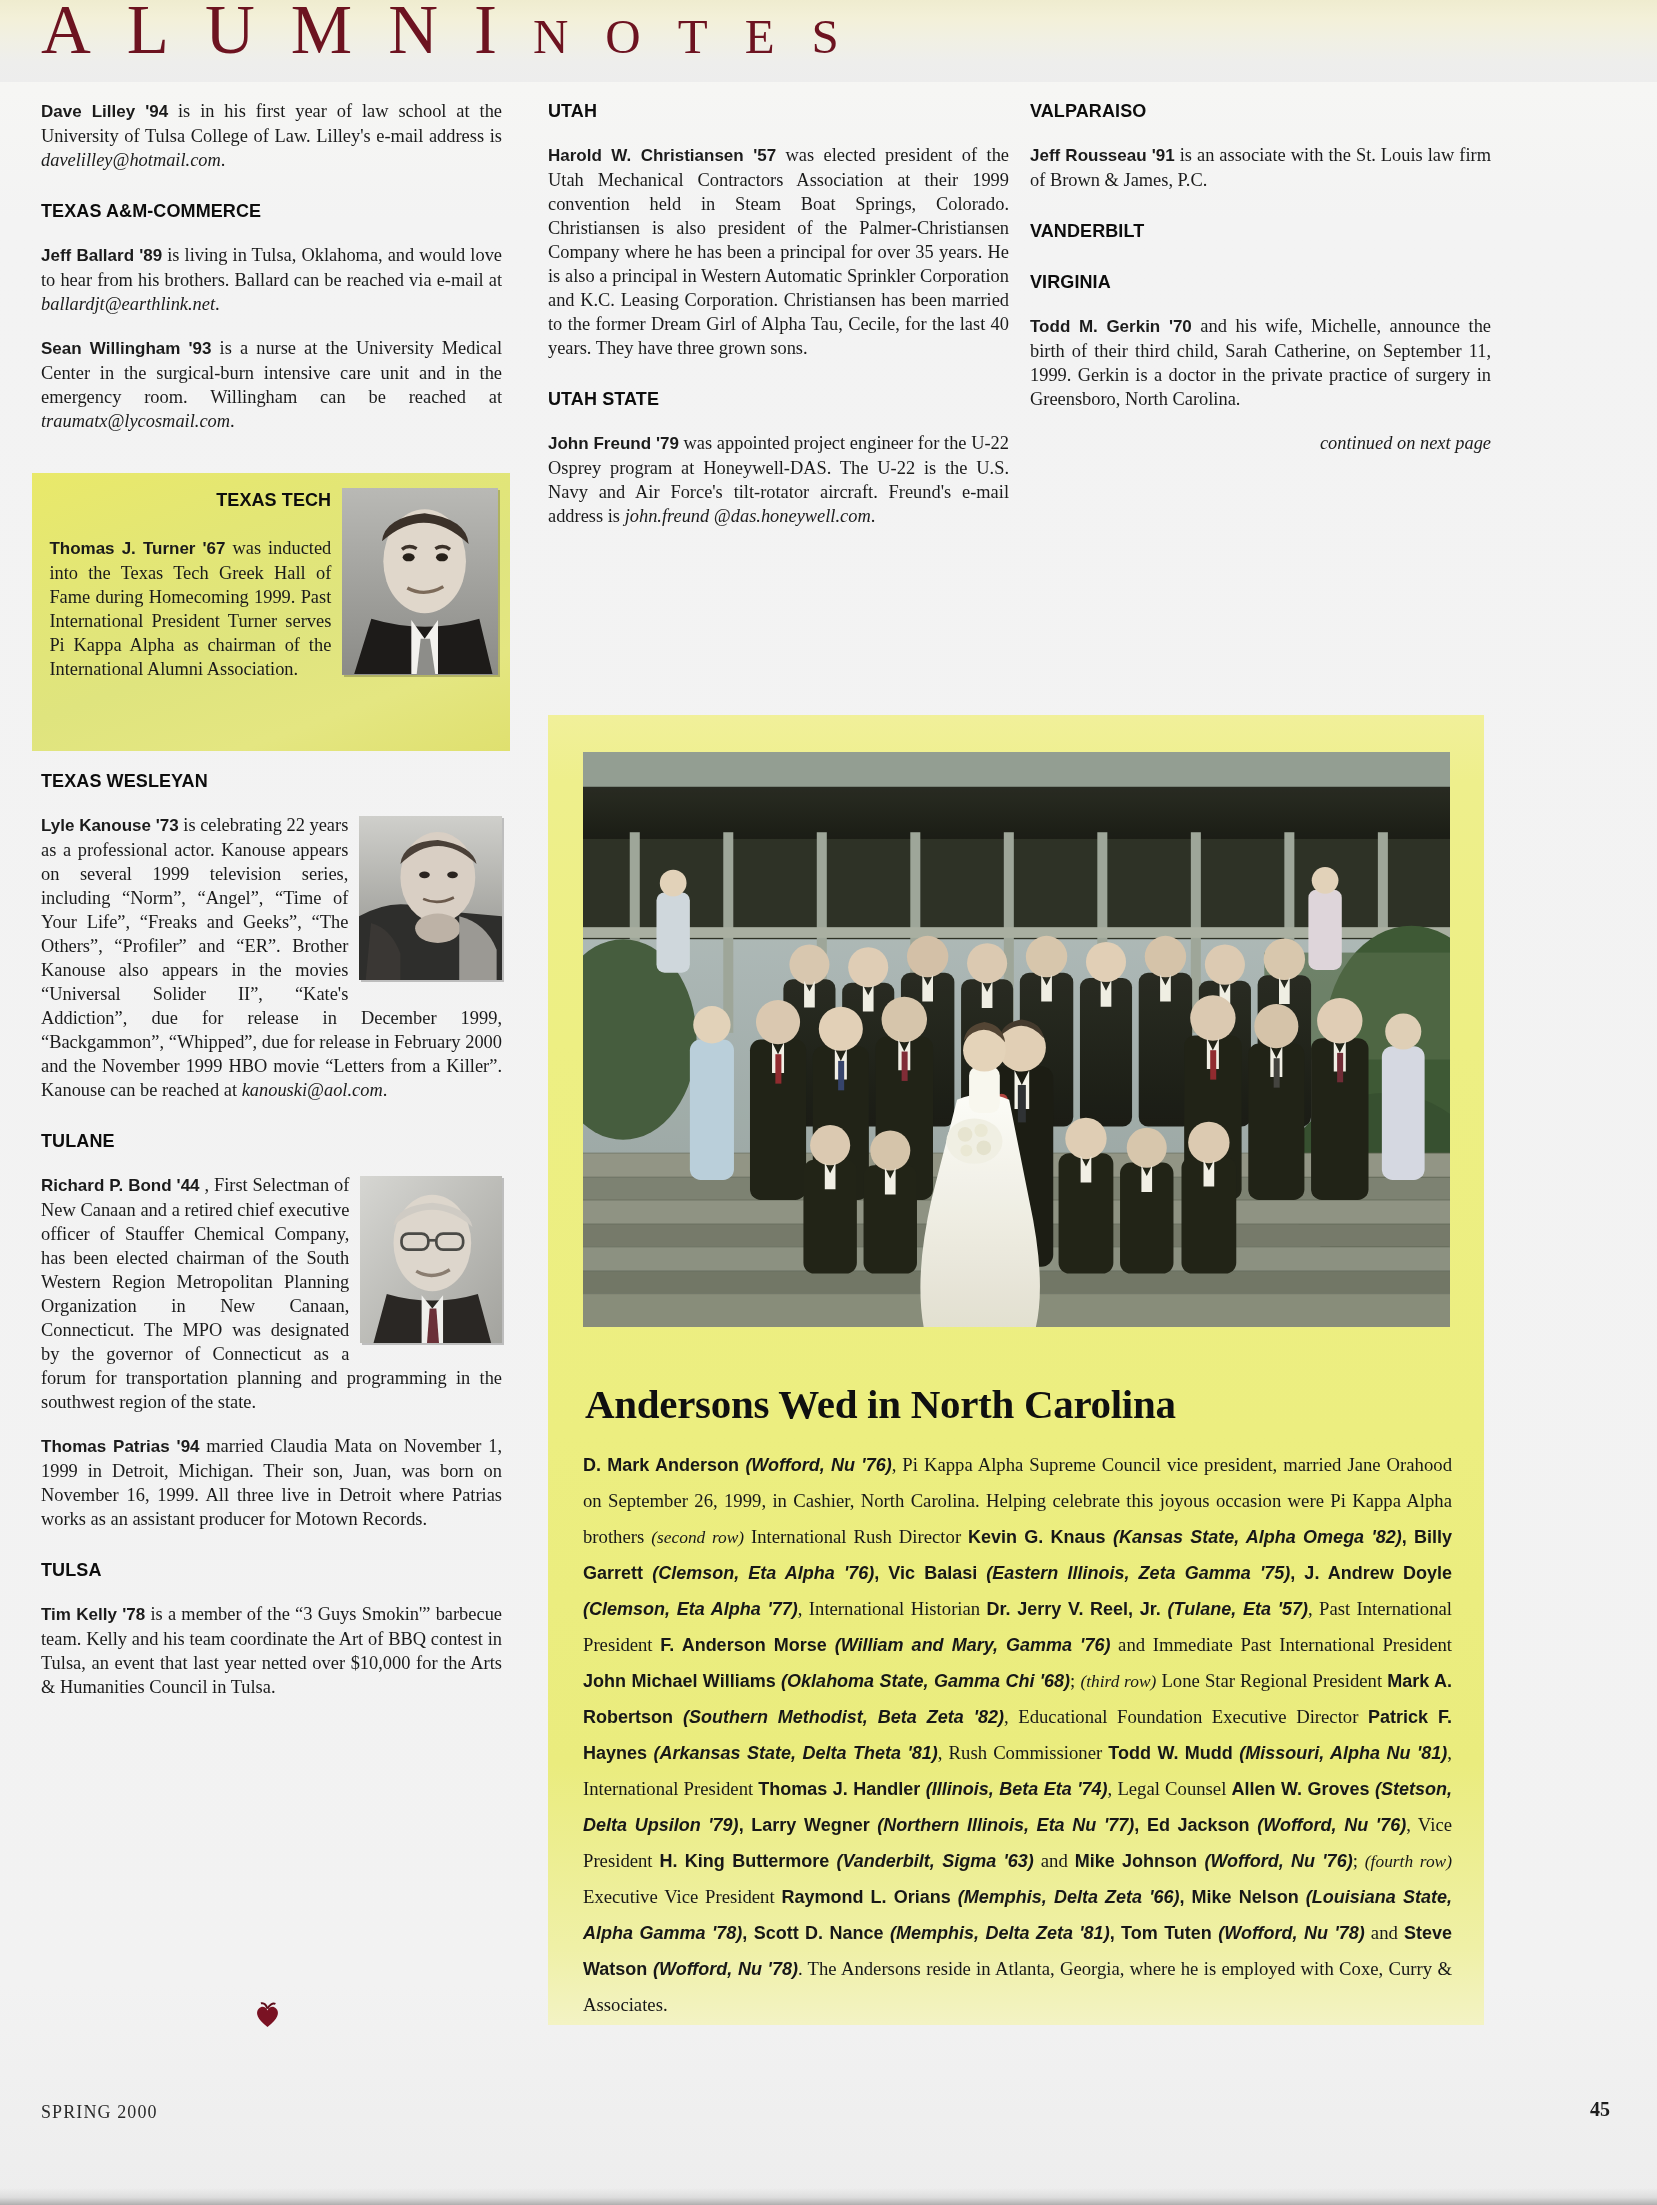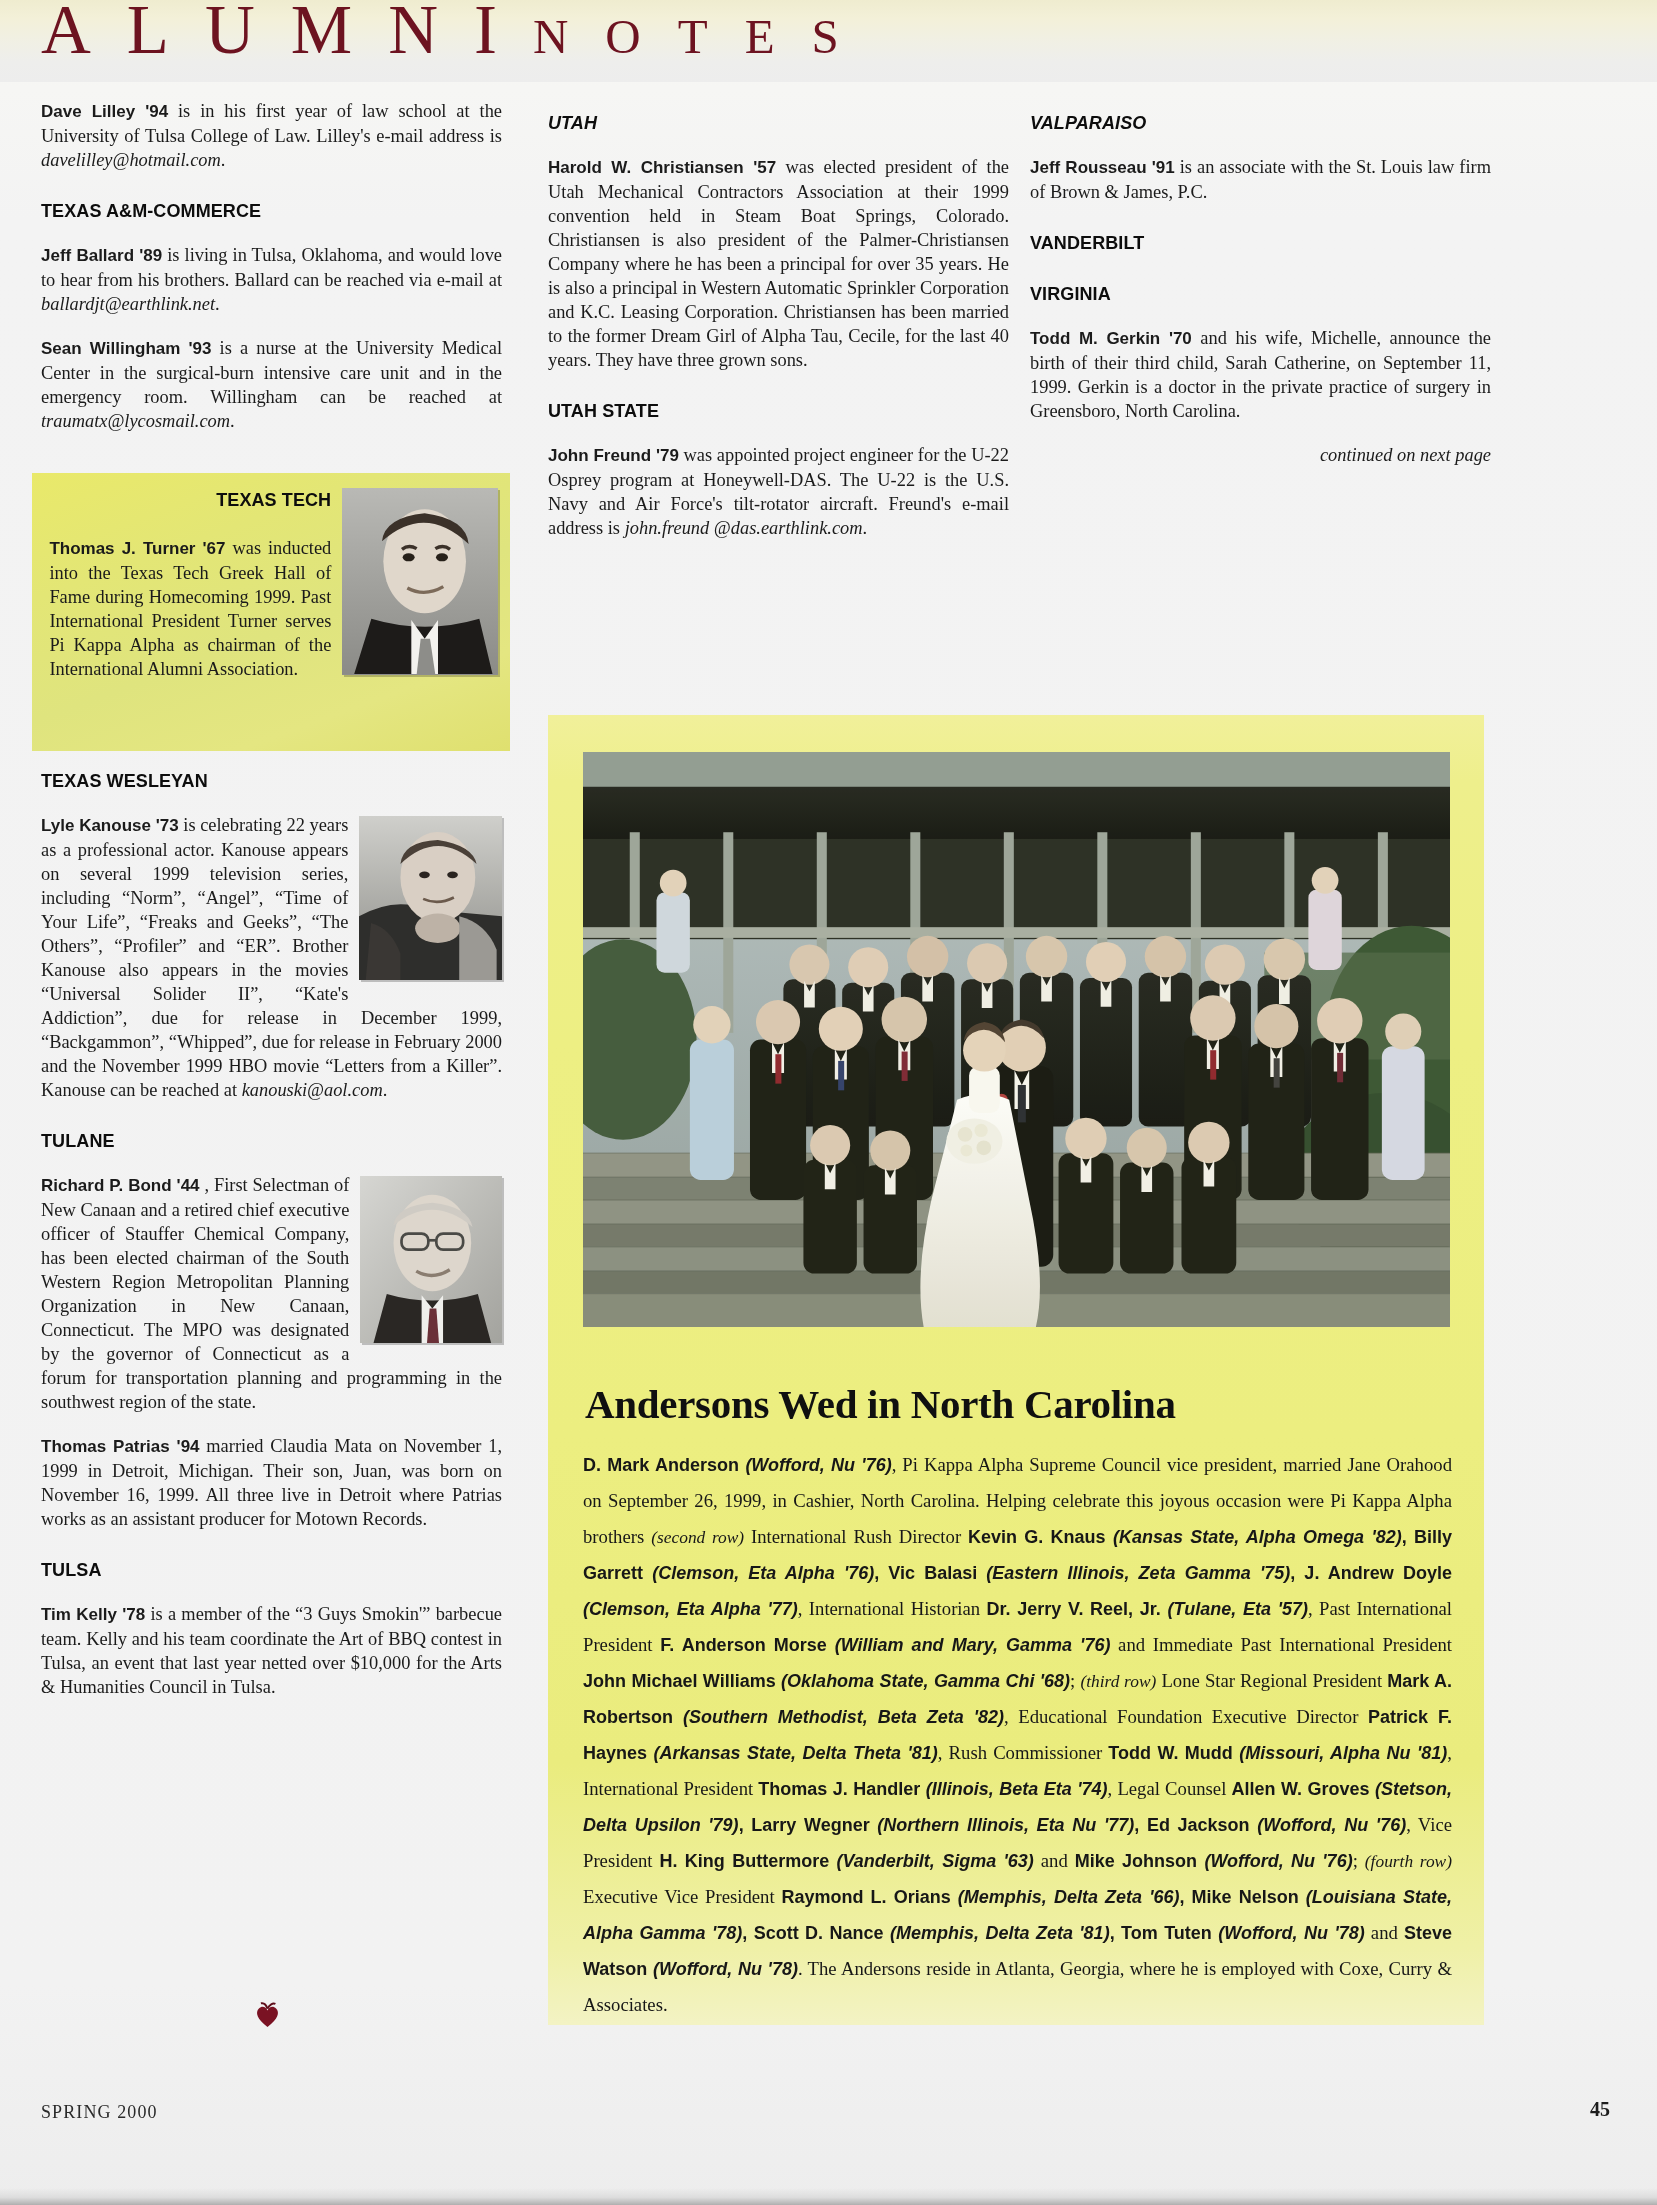--- a/index.html
+++ b/index.html
@@ -55,21 +55,21 @@
 
   .sec-head{
     font-family:"Liberation Sans", sans-serif;
     font-weight:bold;
     font-size:18px;
     letter-spacing:0.1px;
     color:#0d0d0d;
     margin:27px 0 20px 0;
     text-align:left;
   }
-  .col > .sec-head:first-child{margin-top:12px;font-style:italic;}
+  .col > .sec-head:first-child{margin-top:0;}
   p{margin:0 0 20px 0;}
   p:last-child{margin-bottom:0;}
   .nm{font-family:"Liberation Sans", sans-serif;font-weight:bold;font-size:17px;}
   .em{font-style:italic;}
   .contd{font-style:italic;text-align:right;margin-top:17.4px;}
 
   
   .port{
     float:right;
     margin:2.7px 0 5.3px 10.7px;
@@ -242,21 +242,21 @@
         <span class="nm">Thomas J. Turner '67</span><span> was inducted into the Texas Tech Greek Hall of Fame during Homecoming 1999. Past International President Turner serves Pi Kappa Alpha as chairman of the International Alumni Association.</span>
       </p>
     </div>
   </div>
 
   <div class="col" id="col2">
     <div class="sec-head">UTAH</div>
     <p><span class="nm">Harold W. Christiansen '57</span><span> was elected president of the Utah Mechanical Contractors Association at their 1999 convention held in Steam Boat Springs, Colorado. Christiansen is also president of the Palmer-Christiansen Company where he has been a principal for over 35 years. He is also a principal in Western Automatic Sprinkler Corporation and K.C. Leasing Corporation. Christiansen has been married to the former Dream Girl of Alpha Tau, Cecile, for the last 40 years. They have three grown sons.</span></p>
 
     <div class="sec-head">UTAH STATE</div>
-    <p><span class="nm">John Freund '79</span><span> was appointed project engineer for the U-22 Osprey program at Honeywell-DAS. The U-22 is the U.S. Navy and Air Force's tilt-rotator aircraft. Freund's e-mail address is </span><span class="em">john.freund @das.earthlink.com</span><span>.</span></p>
+    <p><span class="nm">John Freund '79</span><span> was appointed project engineer for the U-22 Osprey program at Honeywell-DAS. The U-22 is the U.S. Navy and Air Force's tilt-rotator aircraft. Freund's e-mail address is </span><span class="em">john.freund @das.honeywell.com</span><span>.</span></p>
   </div>
 
   <div class="col" id="col3">
     <div class="sec-head">VALPARAISO</div>
     <p><span class="nm">Jeff Rousseau '91</span><span> is an associate with the St. Louis law firm of Brown &amp; James, P.C.</span></p>
 
     <div class="sec-head">VANDERBILT</div>
 
     <div class="sec-head">VIRGINIA</div>
     <p><span class="nm">Todd M. Gerkin '70</span><span> and his wife, Michelle, announce the birth of their third child, Sarah Catherine, on September 11, 1999. Gerkin is a doctor in the private practice of surgery in Greensboro, North Carolina.</span></p>

